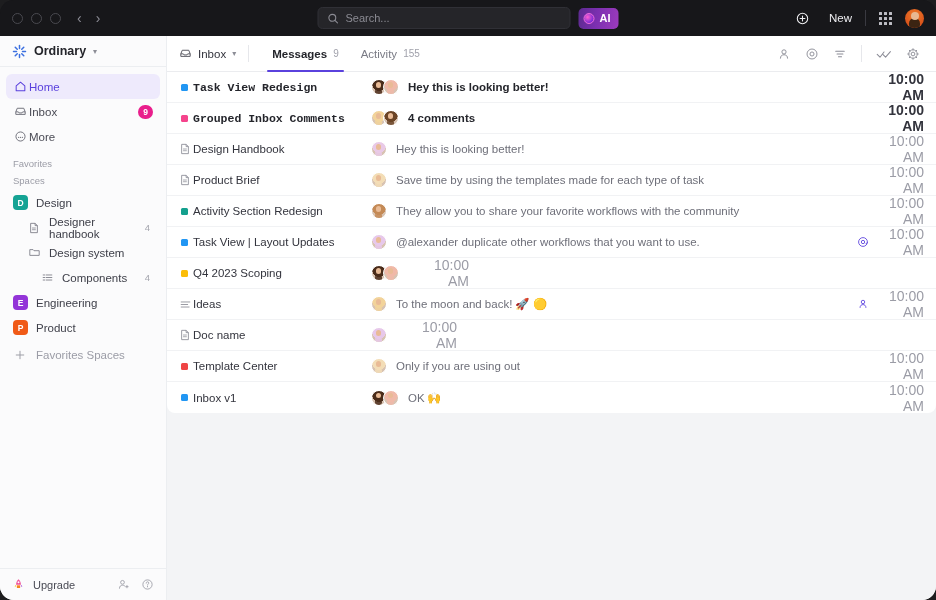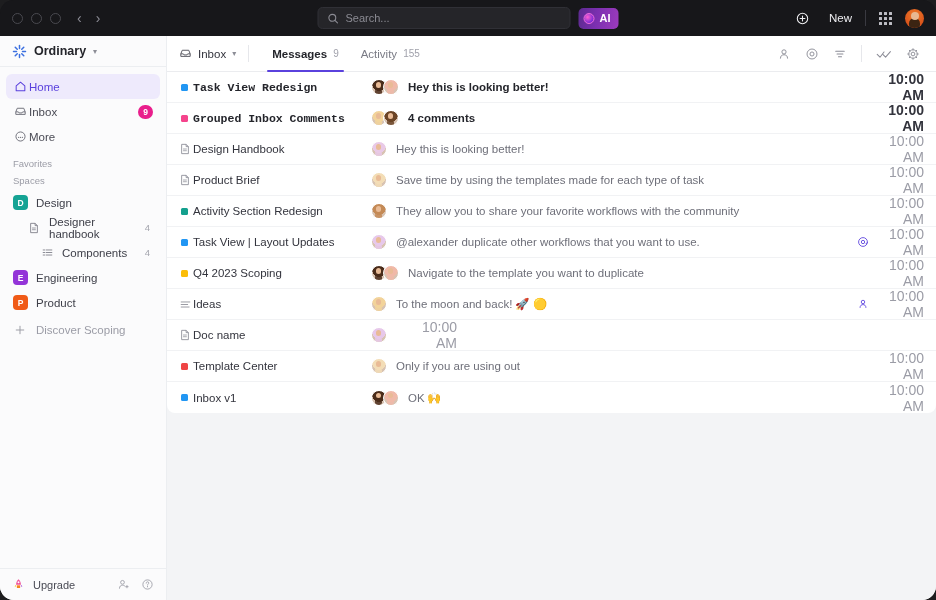--- a/index.html
+++ b/index.html
@@ -277,20 +277,28 @@
             <svg width="12" height="12" viewBox="0 0 16 16">
               <path d="M3.5 1.8 H9.5 L12.5 4.8 V14.2 H3.5 Z" fill="none" stroke="#7b7c86" stroke-width="1.15" stroke-linejoin="round"></path>
               <path d="M9.5 1.8 V4.8 H12.5" fill="none" stroke="#7b7c86" stroke-width="1.15"></path>
               <line x1="5.4" y1="8" x2="10.4" y2="8" stroke="#7b7c86" stroke-width="1"></line>
               <line x1="5.4" y1="10.3" x2="10.4" y2="10.3" stroke="#7b7c86" stroke-width="1"></line>
             </svg>
           </span>
           <span>Designer handbook</span>
           <span class="count">4</span>
         </div>
+        <div class="tree-item indent1">
+          <span class="nav-icon">
+            <svg width="13" height="13" viewBox="0 0 18 18">
+              <path d="M2.5 5 H7 L8.3 6.5 H15.5 V13 H2.5 Z" fill="none" stroke="#7b7c86" stroke-width="1.2" stroke-linejoin="round"></path>
+            </svg>
+          </span>
+          <span>Design system</span>
+        </div>
         <div class="tree-item indent2">
           <span class="nav-icon">
             <svg width="13" height="13" viewBox="0 0 18 18">
               <g stroke="#7b7c86" stroke-width="1.2" stroke-linecap="round">
                 <line x1="3" y1="5.5" x2="5" y2="5.5"></line>
                   <line x1="7" y1="5.5" x2="15" y2="5.5"></line>
                 <line x1="3" y1="9" x2="5" y2="9"></line>
                   <line x1="7" y1="9" x2="15" y2="9"></line>
                 <line x1="3" y1="12.5" x2="5" y2="12.5"></line>
                   <line x1="7" y1="12.5" x2="15" y2="12.5"></line>
@@ -308,21 +316,21 @@
           <span class="sp-chip" style="background:#f05a17">P</span>
           <span>Product</span>
         </div>
         <div class="discover">
           <span class="nav-icon">
             <svg width="12" height="12" viewBox="0 0 16 16">
               <line x1="8" y1="3" x2="8" y2="13" stroke="#9b9ca6" stroke-width="1.3" stroke-linecap="round"></line>
               <line x1="3" y1="8" x2="13" y2="8" stroke="#9b9ca6" stroke-width="1.3" stroke-linecap="round"></line>
             </svg>
           </span>
-          <span>Discover Scoping</span>
+          <span>Favorites Spaces</span>
         </div>
       </div>
 
       <div class="side-foot">
         <span>
           <svg width="13" height="13" viewBox="0 0 16 16">
             <path d="M8 1.5 C10.4 3.6 11 6.2 11 8.4 H5 C5 6.2 5.6 3.6 8 1.5 Z" fill="#f0549a"></path>
             <path d="M5 8.4 L3.2 10.6 H5 Z" fill="#fbbd08"></path>
             <path d="M11 8.4 L12.8 10.6 H11 Z" fill="#9334d8"></path>
             <rect x="6" y="9" width="4" height="3.3" fill="#f5871f"></rect>
@@ -533,21 +541,20 @@
             <div class="m-avs">
               <span class="av" style="background: radial-gradient(circle at 50% 28%, rgb(74, 44, 26), rgb(74, 44, 26) 55%, rgb(216, 195, 178) 56%);">
                 <span style="position:absolute;left:3px;top:7.5px;width:7px;height:7px;border-radius:50% 50% 35% 35%;background:#4a2c1a;opacity:.85"></span>
                 <span style="position:absolute;left:3.8px;top:2.4px;width:5.4px;height:5.4px;border-radius:50%;background:#e9bb96"></span>
               </span>
               <span class="av" style="background: radial-gradient(circle at 50% 28%, rgb(240, 185, 168), rgb(240, 185, 168) 55%, rgb(216, 195, 178) 56%);">
                 <span style="position:absolute;left:3px;top:7.5px;width:7px;height:7px;border-radius:50% 50% 35% 35%;background:#f0b9a8;opacity:.85"></span>
                 <span style="position:absolute;left:3.8px;top:2.4px;width:5.4px;height:5.4px;border-radius:50%;background:#e9bb96"></span>
               </span>
             </div>
-            <div class="m-prev">Navigate to the template you want to duplicate</div>
             <div class="m-flag"></div>
             <div class="m-time">10:00 AM</div>
           </div>
           <div class="msg-row">
             <div class="m-icon">
               <svg width="13" height="13" viewBox="0 0 18 18">
                 <g stroke="#8b8c96" stroke-width="1.2" stroke-linecap="round">
                   <line x1="3" y1="5.5" x2="15" y2="5.5"></line>
                   <line x1="3" y1="9" x2="12" y2="9"></line>
                   <line x1="3" y1="12.5" x2="14" y2="12.5"></line>

